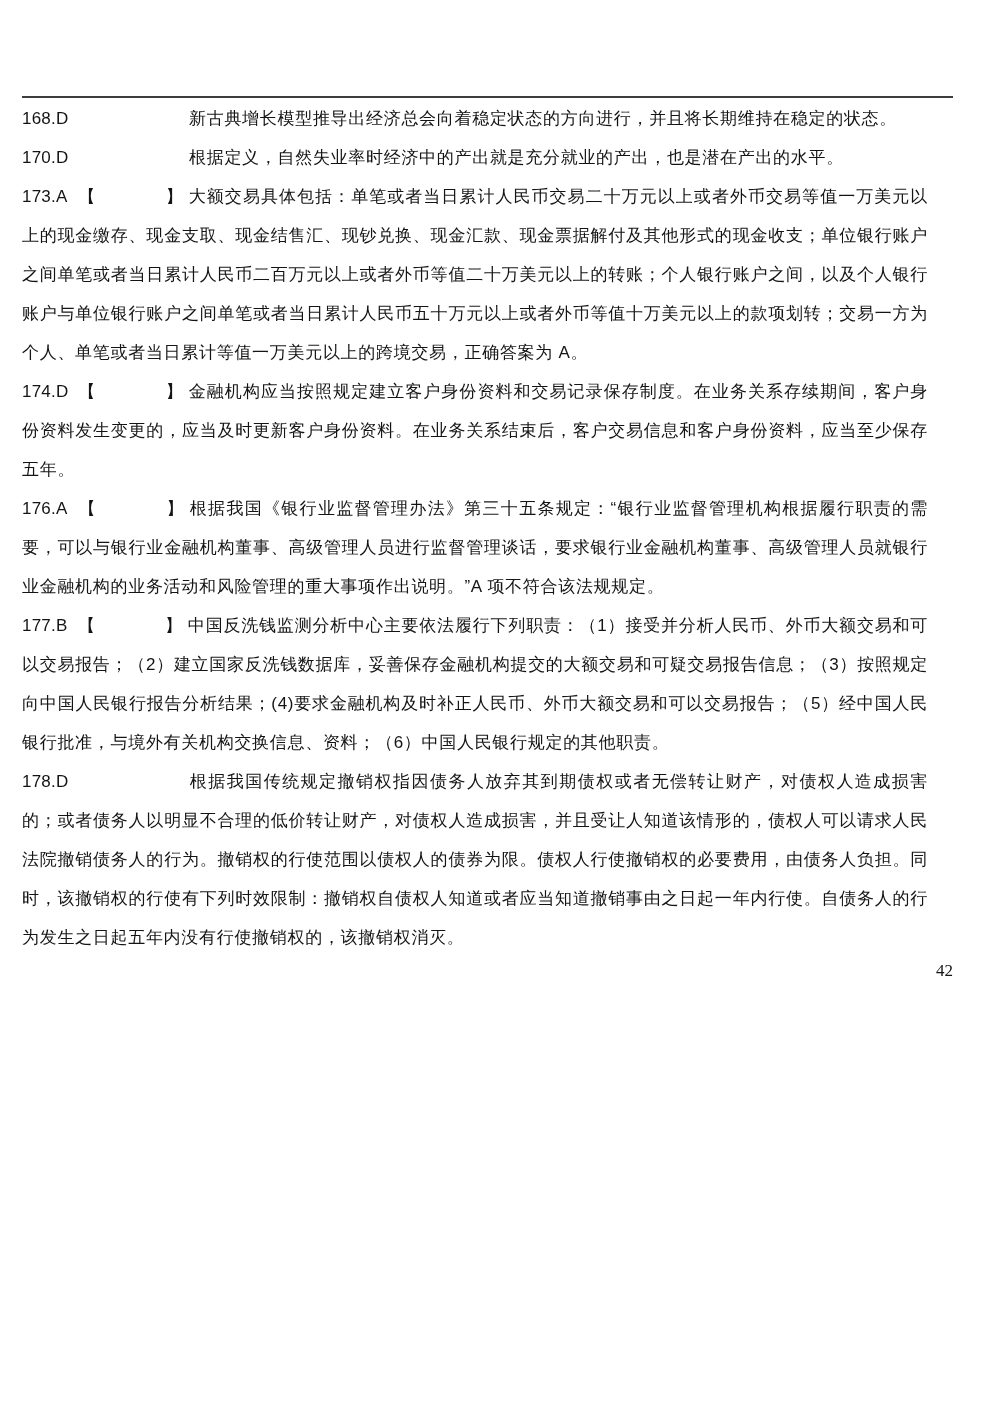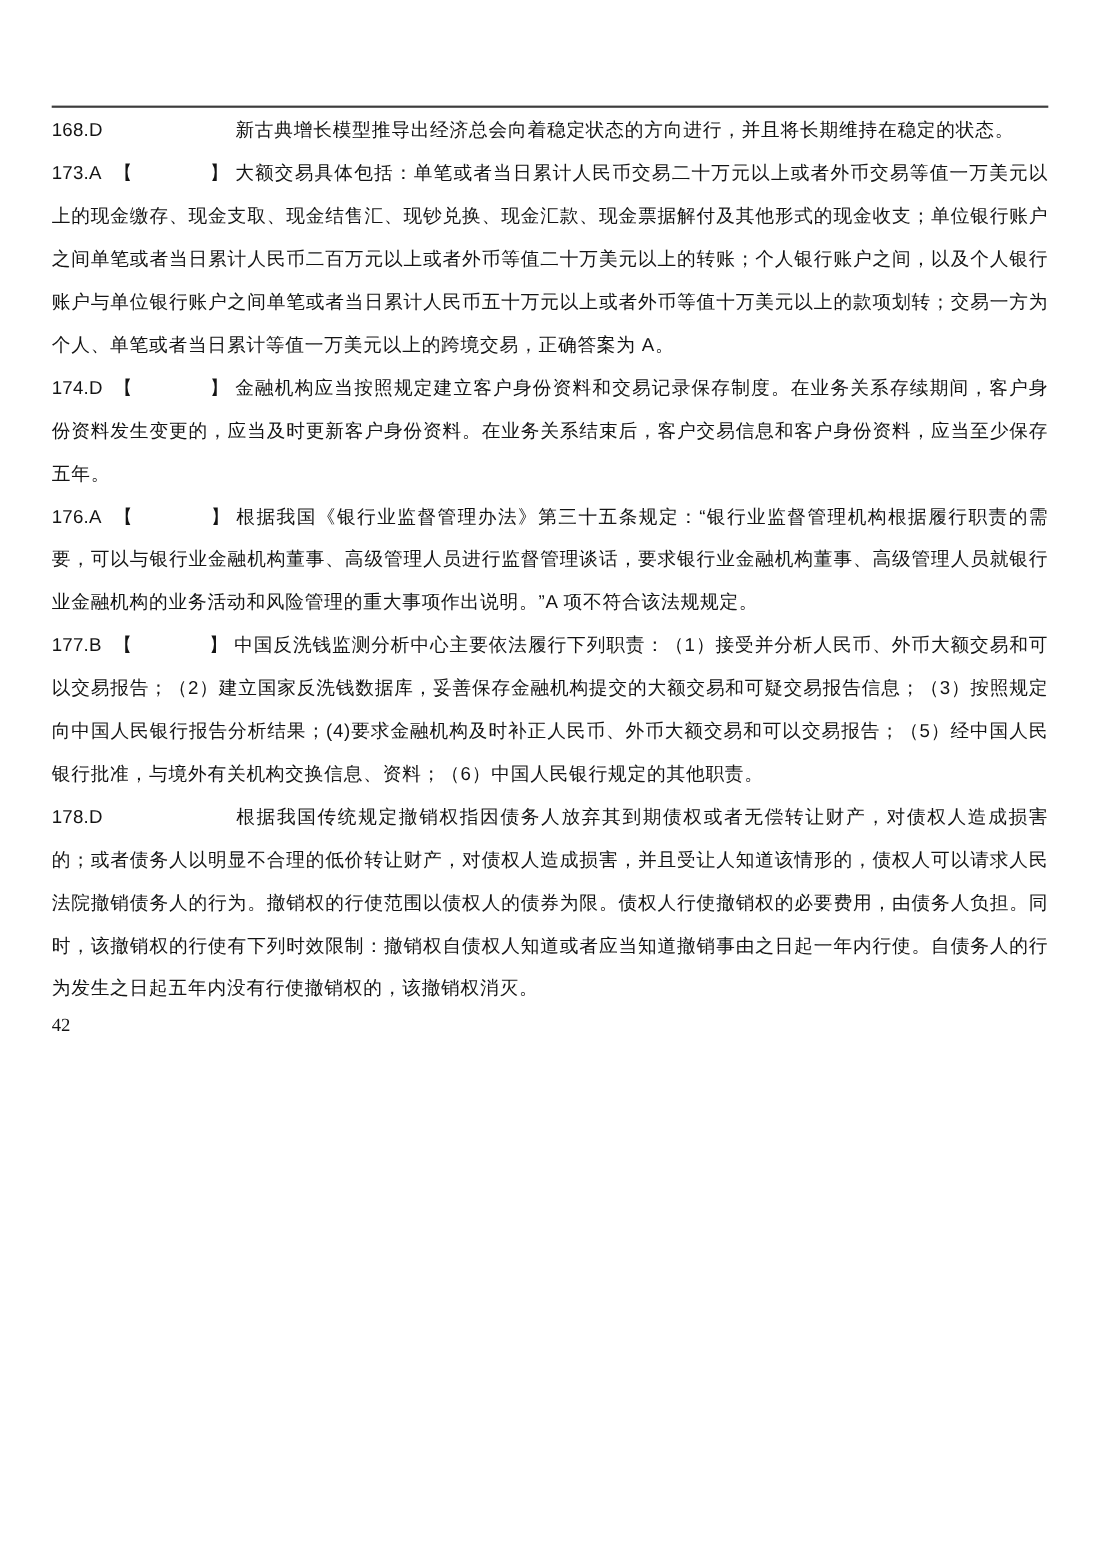--- a/index.html
+++ b/index.html
@@ -4,21 +4,21 @@
 <style>
   html, body {
     margin: 0;
     padding: 0;
     background: #ffffff;
   }
   .page {
     width: 1000px;
     height: 1414px;
     box-sizing: border-box;
-    padding: 96px 47px 0 47px;
+    padding: 96px 47px 0 22px;
     background: #ffffff;
     overflow: hidden;
     position: relative;
   }
   .top-rule {
     border-top: 2px solid var(--rule-color, #3d3d3d);
     height: 0;
     margin-bottom: 1px;
   }
   .content {
@@ -44,36 +44,37 @@
     width: 69px;
   }
   .b-close {
     margin-right: 5px;
   }
   .gap {
     display: inline-block;
     width: 111px;
   }
   .page-number {
-    text-align: left;
+    text-align: right;
     font-family: "Liberation Serif", serif;
     font-size: 17px;
     color: var(--text-color, #141414);
     margin-top: 4px;
   }
 </style>
 </head>
 <body>
 
 <div class="page">
   <div class="top-rule"></div>
   <div class="content" id="items">
   <p class="item"><span class="num">168.D</span><span class="gap"></span><span class="text">新古典增长模型推导出经济总会向着稳定状态的方向进行，并且将长期维持在稳定的状态。</span></p>
 
 
+  <p class="item"><span class="num">170.D</span><span class="gap"></span><span class="text">根据定义，自然失业率时经济中的产出就是充分就业的产出，也是潜在产出的水平。</span></p>
 
 
 
   <p class="item"><span class="num">173.A</span><span class="b-open">【</span><span class="b-blank"></span><span class="b-close">】</span><span class="text">大额交易具体包括：单笔或者当日累计人民币交易二十万元以上或者外币交易等值一万美元以上的现金缴存、现金支取、现金结售汇、现钞兑换、现金汇款、现金票据解付及其他形式的现金收支；单位银行账户之间单笔或者当日累计人民币二百万元以上或者外币等值二十万美元以上的转账；个人银行账户之间，以及个人银行账户与单位银行账户之间单笔或者当日累计人民币五十万元以上或者外币等值十万美元以上的款项划转；交易一方为个人、单笔或者当日累计等值一万美元以上的跨境交易，正确答案为 A。</span></p>
 
   <p class="item"><span class="num">174.D</span><span class="b-open">【</span><span class="b-blank"></span><span class="b-close">】</span><span class="text">金融机构应当按照规定建立客户身份资料和交易记录保存制度。在业务关系存续期间，客户身份资料发生变更的，应当及时更新客户身份资料。在业务关系结束后，客户交易信息和客户身份资料，应当至少保存五年。</span></p>
 
 
   <p class="item"><span class="num">176.A</span><span class="b-open">【</span><span class="b-blank"></span><span class="b-close">】</span><span class="text">根据我国《银行业监督管理办法》第三十五条规定：“银行业监督管理机构根据履行职责的需要，可以与银行业金融机构董事、高级管理人员进行监督管理谈话，要求银行业金融机构董事、高级管理人员就银行业金融机构的业务活动和风险管理的重大事项作出说明。”A 项不符合该法规规定。</span></p>
 

